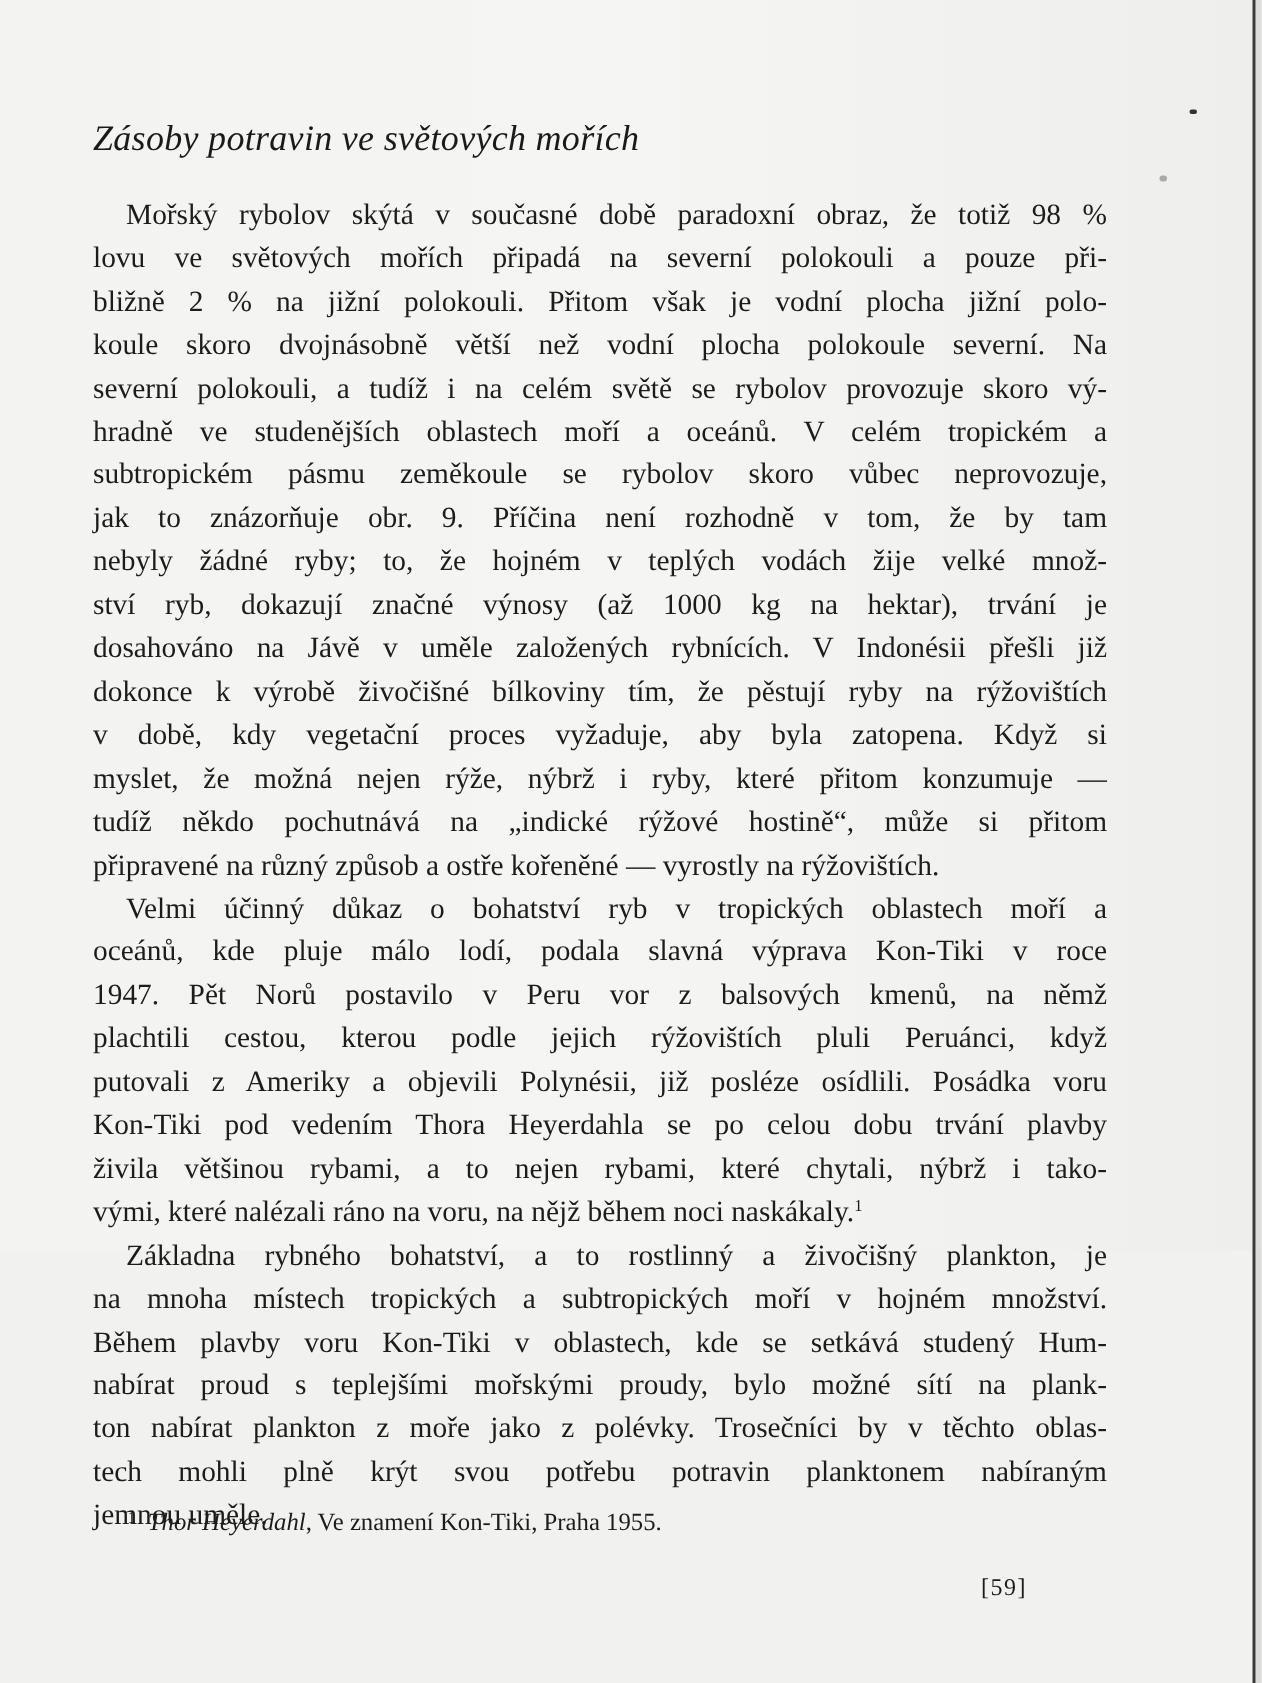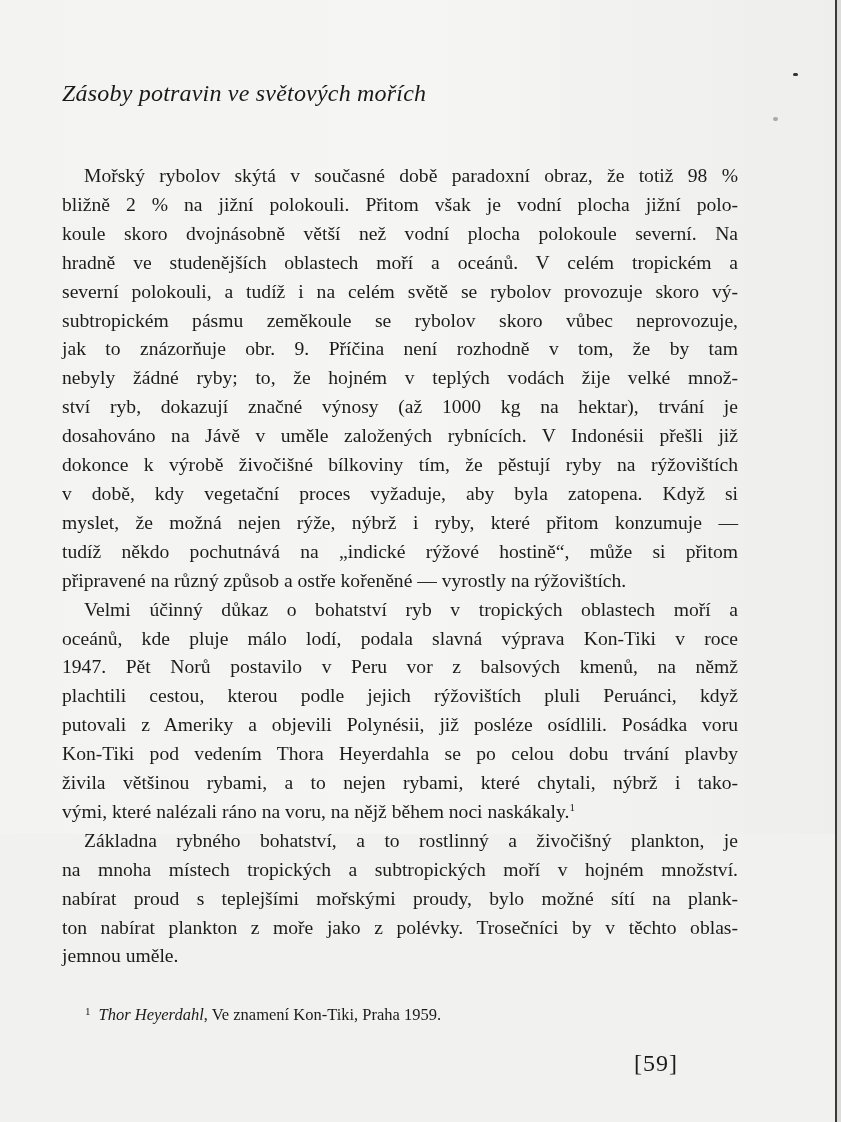--- a/index.html
+++ b/index.html
@@ -41,43 +41,44 @@
   .line.last { text-align-last: left; }
   sup { font-size: 11px; line-height: 0; vertical-align: 7px; }
   .footnote {
     position: absolute; left: 85px; top: 1005px;
     font-family: "Liberation Serif", "DejaVu Serif", serif;
     font-size: 16.5px;
   }
   .footnote .fn-num { font-size: 11px; vertical-align: 5px; margin-right: 8px; }
   .footnote .fn-author { font-style: italic; }
   .page-number {
-    position: absolute; left: 634px; top: 1050px;
+    position: absolute; left: 654px; top: 1050px;
     font-family: "Liberation Serif", "DejaVu Serif", serif;
-    font-size: 24px; letter-spacing: 1px;
+    font-size: 16px; letter-spacing: 1px;
   }
 </style>
 </head>
 <body>
 
 <div class="page">
   <div class="edge2"></div>
   <div class="edge"></div>
   <div class="speck1"></div>
   <div class="speck2"></div>
 
   <div class="title">Zásoby potravin ve světových mořích</div>
 
   <div class="body-text" id="body">
       <div>
-        <span class="line" style="padding-left: 22px; margin-top: 32px;">Mořský rybolov skýtá v současné době paradoxní obraz, že totiž 98 %</span>
+        <span class="line" style="padding-left: 22px;">Mořský rybolov skýtá v současné době paradoxní obraz, že totiž 98 %</span>
+        <span class="line">lovu ve světových mořích připadá na severní polokouli a pouze při-</span>
         <span class="line">bližně 2 % na jižní polokouli. Přitom však je vodní plocha jižní polo-</span>
         <span class="line">koule skoro dvojnásobně větší než vodní plocha polokoule severní. Na</span>
+        <span class="line">severní polokouli, a tudíž i na celém světě se rybolov provozuje skoro vý-</span>
         <span class="line">hradně ve studenějších oblastech moří a oceánů. V celém tropickém a</span>
-        <span class="line">severní polokouli, a tudíž i na celém světě se rybolov provozuje skoro vý-</span>
         <span class="line">subtropickém pásmu zeměkoule se rybolov skoro vůbec neprovozuje,</span>
         <span class="line">jak to znázorňuje obr. 9. Příčina není rozhodně v tom, že by tam</span>
         <span class="line">nebyly žádné ryby; to, že hojném v teplých vodách žije velké množ-</span>
         <span class="line">ství ryb, dokazují značné výnosy (až 1000 kg na hektar), trvání je</span>
         <span class="line">dosahováno na Jávě v uměle založených rybnících. V Indonésii přešli již</span>
         <span class="line">dokonce k výrobě živočišné bílkoviny tím, že pěstují ryby na rýžovištích</span>
         <span class="line">v době, kdy vegetační proces vyžaduje, aby byla zatopena. Když si</span>
         <span class="line">myslet, že možná nejen rýže, nýbrž i ryby, které přitom konzumuje —</span>
         <span class="line">tudíž někdo pochutnává na „indické rýžové hostině“, může si přitom</span>
         <span class="line last">připravené na různý způsob a ostře kořeněné — vyrostly na rýžovištích.</span>
@@ -88,24 +89,26 @@
         <span class="line">1947. Pět Norů postavilo v Peru vor z balsových kmenů, na němž</span>
         <span class="line">plachtili cestou, kterou podle jejich rýžovištích pluli Peruánci, když</span>
         <span class="line">putovali z Ameriky a objevili Polynésii, již posléze osídlili. Posádka voru</span>
         <span class="line">Kon-Tiki pod vedením Thora Heyerdahla se po celou dobu trvání plavby</span>
         <span class="line">živila většinou rybami, a to nejen rybami, které chytali, nýbrž i tako-</span>
         <span class="line last">vými, které nalézali ráno na voru, na nějž během noci naskákaly.<sup>1</sup></span>
       </div>
       <div>
         <span class="line" style="padding-left: 22px;">Základna rybného bohatství, a to rostlinný a živočišný plankton, je</span>
         <span class="line">na mnoha místech tropických a subtropických moří v hojném množství.</span>
+        <span class="line">Během plavby voru Kon-Tiki v oblastech, kde se setkává studený Hum-</span>
         <span class="line">nabírat proud s teplejšími mořskými proudy, bylo možné sítí na plank-</span>
         <span class="line">ton nabírat plankton z moře jako z polévky. Trosečníci by v těchto oblas-</span>
+        <span class="line">tech mohli plně krýt svou potřebu potravin planktonem nabíraným</span>
         <span class="line last">jemnou uměle.</span>
       </div>
     </div>
 
   <div class="footnote">
-    <span class="fn-num">1</span><span class="fn-author">Thor Heyerdahl</span><span>, Ve znamení Kon-Tiki, Praha 1959.</span>
+    <span class="fn-num">1</span><span class="fn-author">Thor Heyerdahl</span><span>, Ve znamení Kon-Tiki, Praha 1955.</span>
   </div>
 
   <div class="page-number">[59]</div>
 </div>
 
 </body></html>

